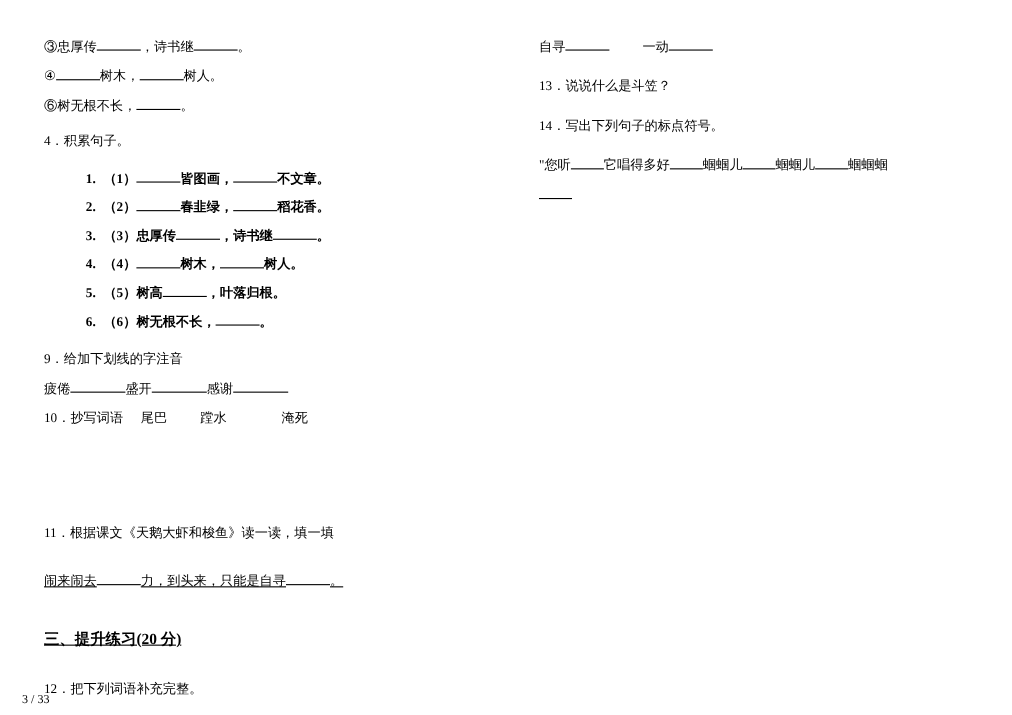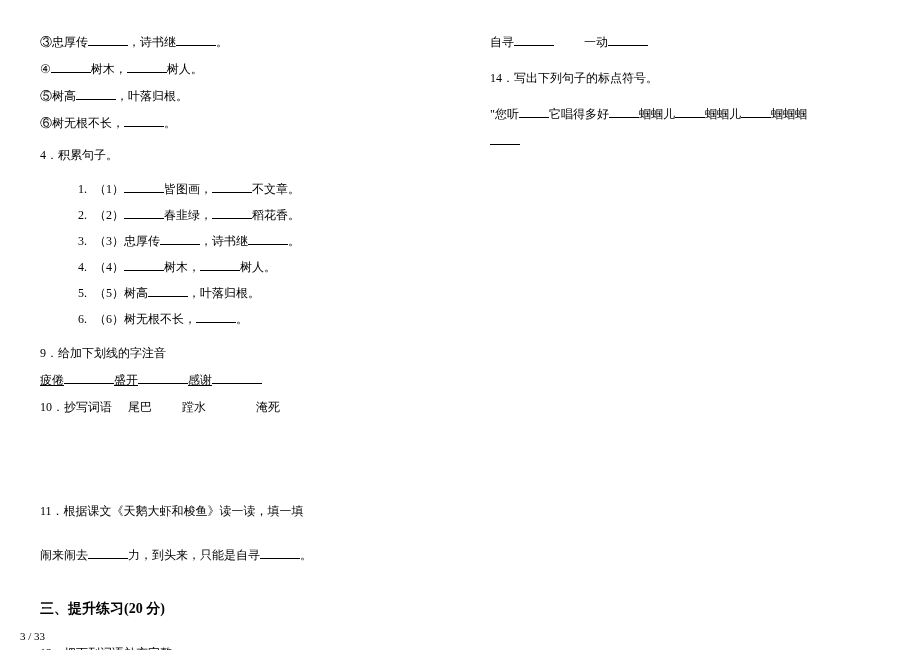--- a/index.html
+++ b/index.html
@@ -32,31 +32,33 @@
     }
     .blank.w30 { min-width: 30px; }
     .blank.w50 { min-width: 50px; }
     .row { margin-bottom: 3px; }
     .list1 { margin-left: 50px; margin-top: 10px; margin-bottom: 10px; }
     .list1 li {
       list-style-type: decimal;
       list-style-position: outside;
       margin-bottom: 2px;
       padding-left: 4px;
+      font-weight: bold;
     }
     .section-title {
       font-weight: bold;
       font-size: 14px;
       margin: 28px 0 18px 0;
+      text-decoration: underline;
     }
-    .spaced { margin-top: 20px; }
+    .spaced { margin-top: 20px; text-decoration: underline; }
     .gap { display: inline-block; width: 30px; }
     .gap-wide { display: inline-block; width: 50px; }
     .gap-narrow { display: inline-block; width: 16px; }
-    .underline { text-decoration: underline; }
+    .underline { }
     .page-num {
       position: absolute;
       bottom: 8px;
       left: 0;
       width: 100%;
       text-align: left;
       font-size: 11px;
       margin-left: 20px;
     }
   </style>
@@ -65,23 +67,20 @@
 
 <div class="columns">
 
   <div class="col col-left">
 
     <div class="row">
       <span>③忠厚传</span><span class="blank"></span><span>，诗书继</span><span class="blank"></span><span>。</span>
     </div>
     <div class="row">
       <span>④</span><span class="blank"></span><span>树木，</span><span class="blank"></span><span>树人。</span>
-    </div>
-    <div class="row">
-      <span>⑤树高</span><span class="blank"></span><span>，叶落归根。</span>
     </div>
     <div class="row">
       <span>⑥树无根不长，</span><span class="blank"></span><span>。</span>
     </div>
 
     <div class="row" style="margin-top:8px;">4．积累句子。</div>
 
     <ol class="list1">
       <li>
         <span>（1）</span><span class="blank"></span><span>皆图画，</span><span class="blank"></span><span>不文章。</span>
@@ -123,20 +122,21 @@
 
     <div class="row">12．把下列词语补充完整。</div>
   </div>
 
   <div class="col col-right">
 
     <div class="row">
       <span>自寻</span><span class="blank"></span><span class="gap"></span><span>一动</span><span class="blank"></span>
     </div>
 
+    <div class="row" style="margin-top:12px;">13．说说什么是斗笠？</div>
 
     <div class="row" style="margin-top:12px;">14．写出下列句子的标点符号。</div>
 
     <div class="row" style="margin-top:12px;">
       <span>"您听</span><span class="blank w30"></span><span>它唱得多好</span><span class="blank w30"></span><span>蝈蝈儿</span><span class="blank w30"></span><span>蝈蝈儿</span><span class="blank w30"></span><span>蝈蝈蝈</span>
     </div>
     <div class="row">
       <span class="blank w30"></span>
     </div>
   </div>

